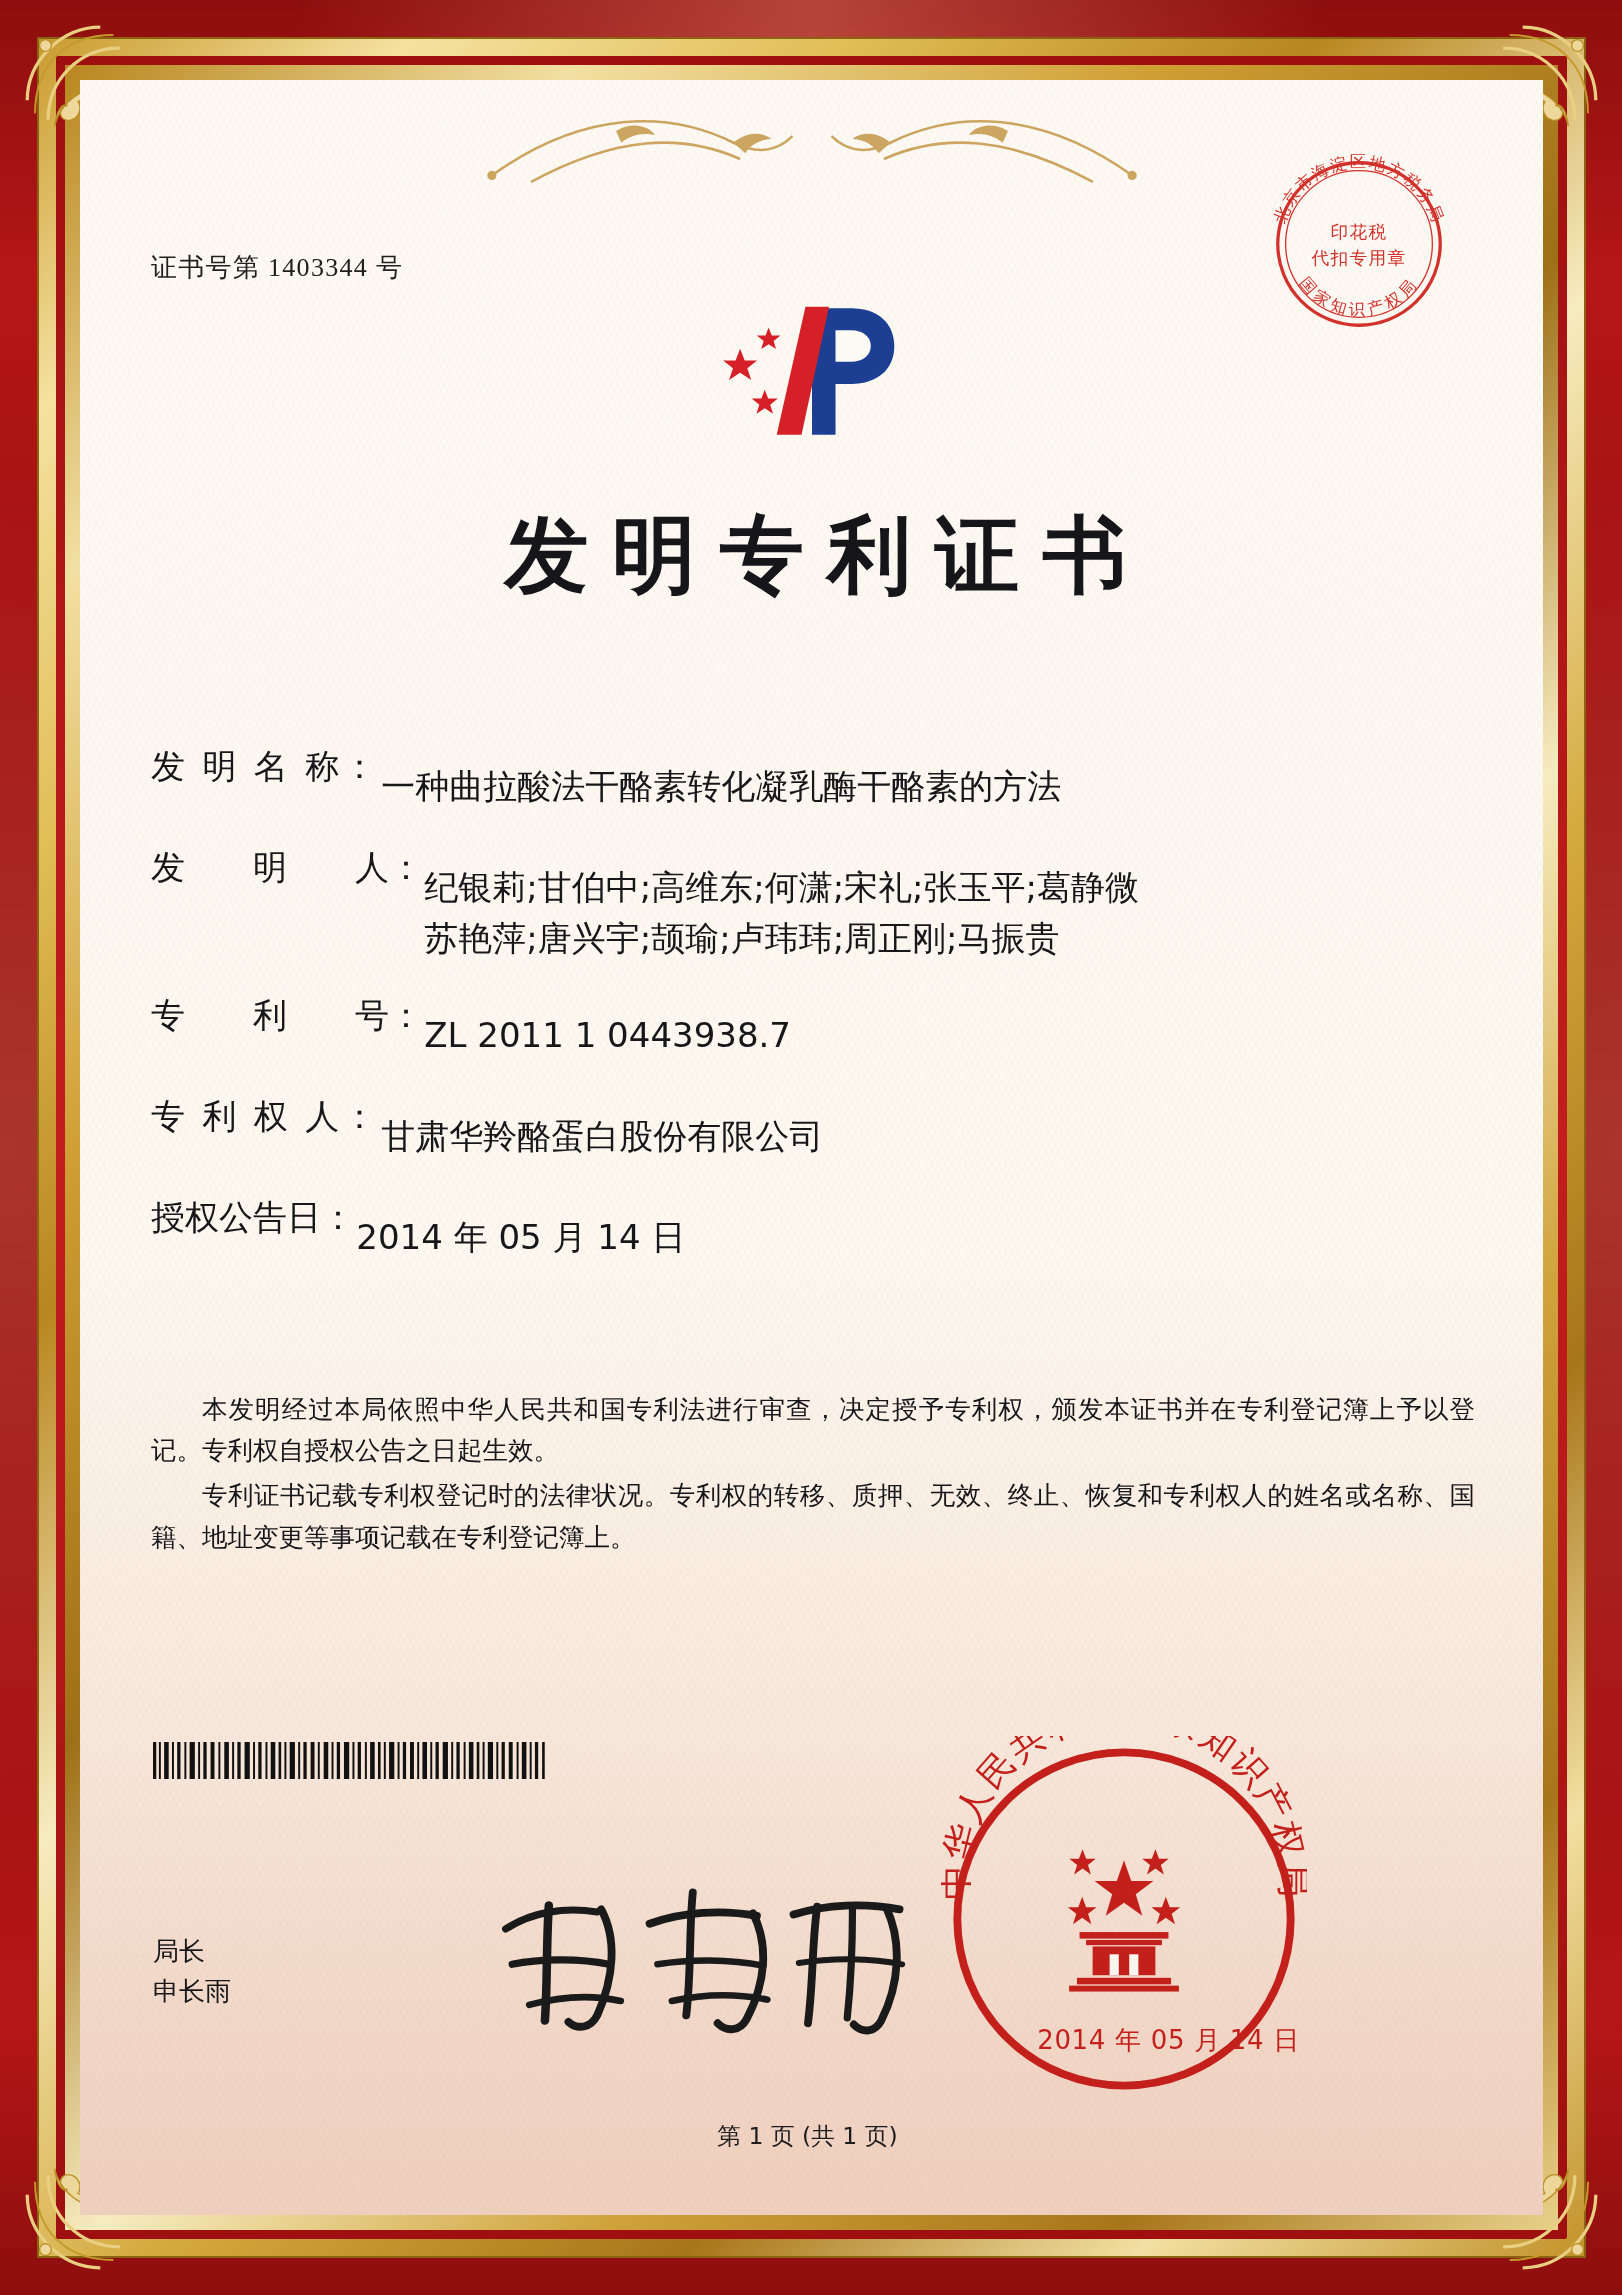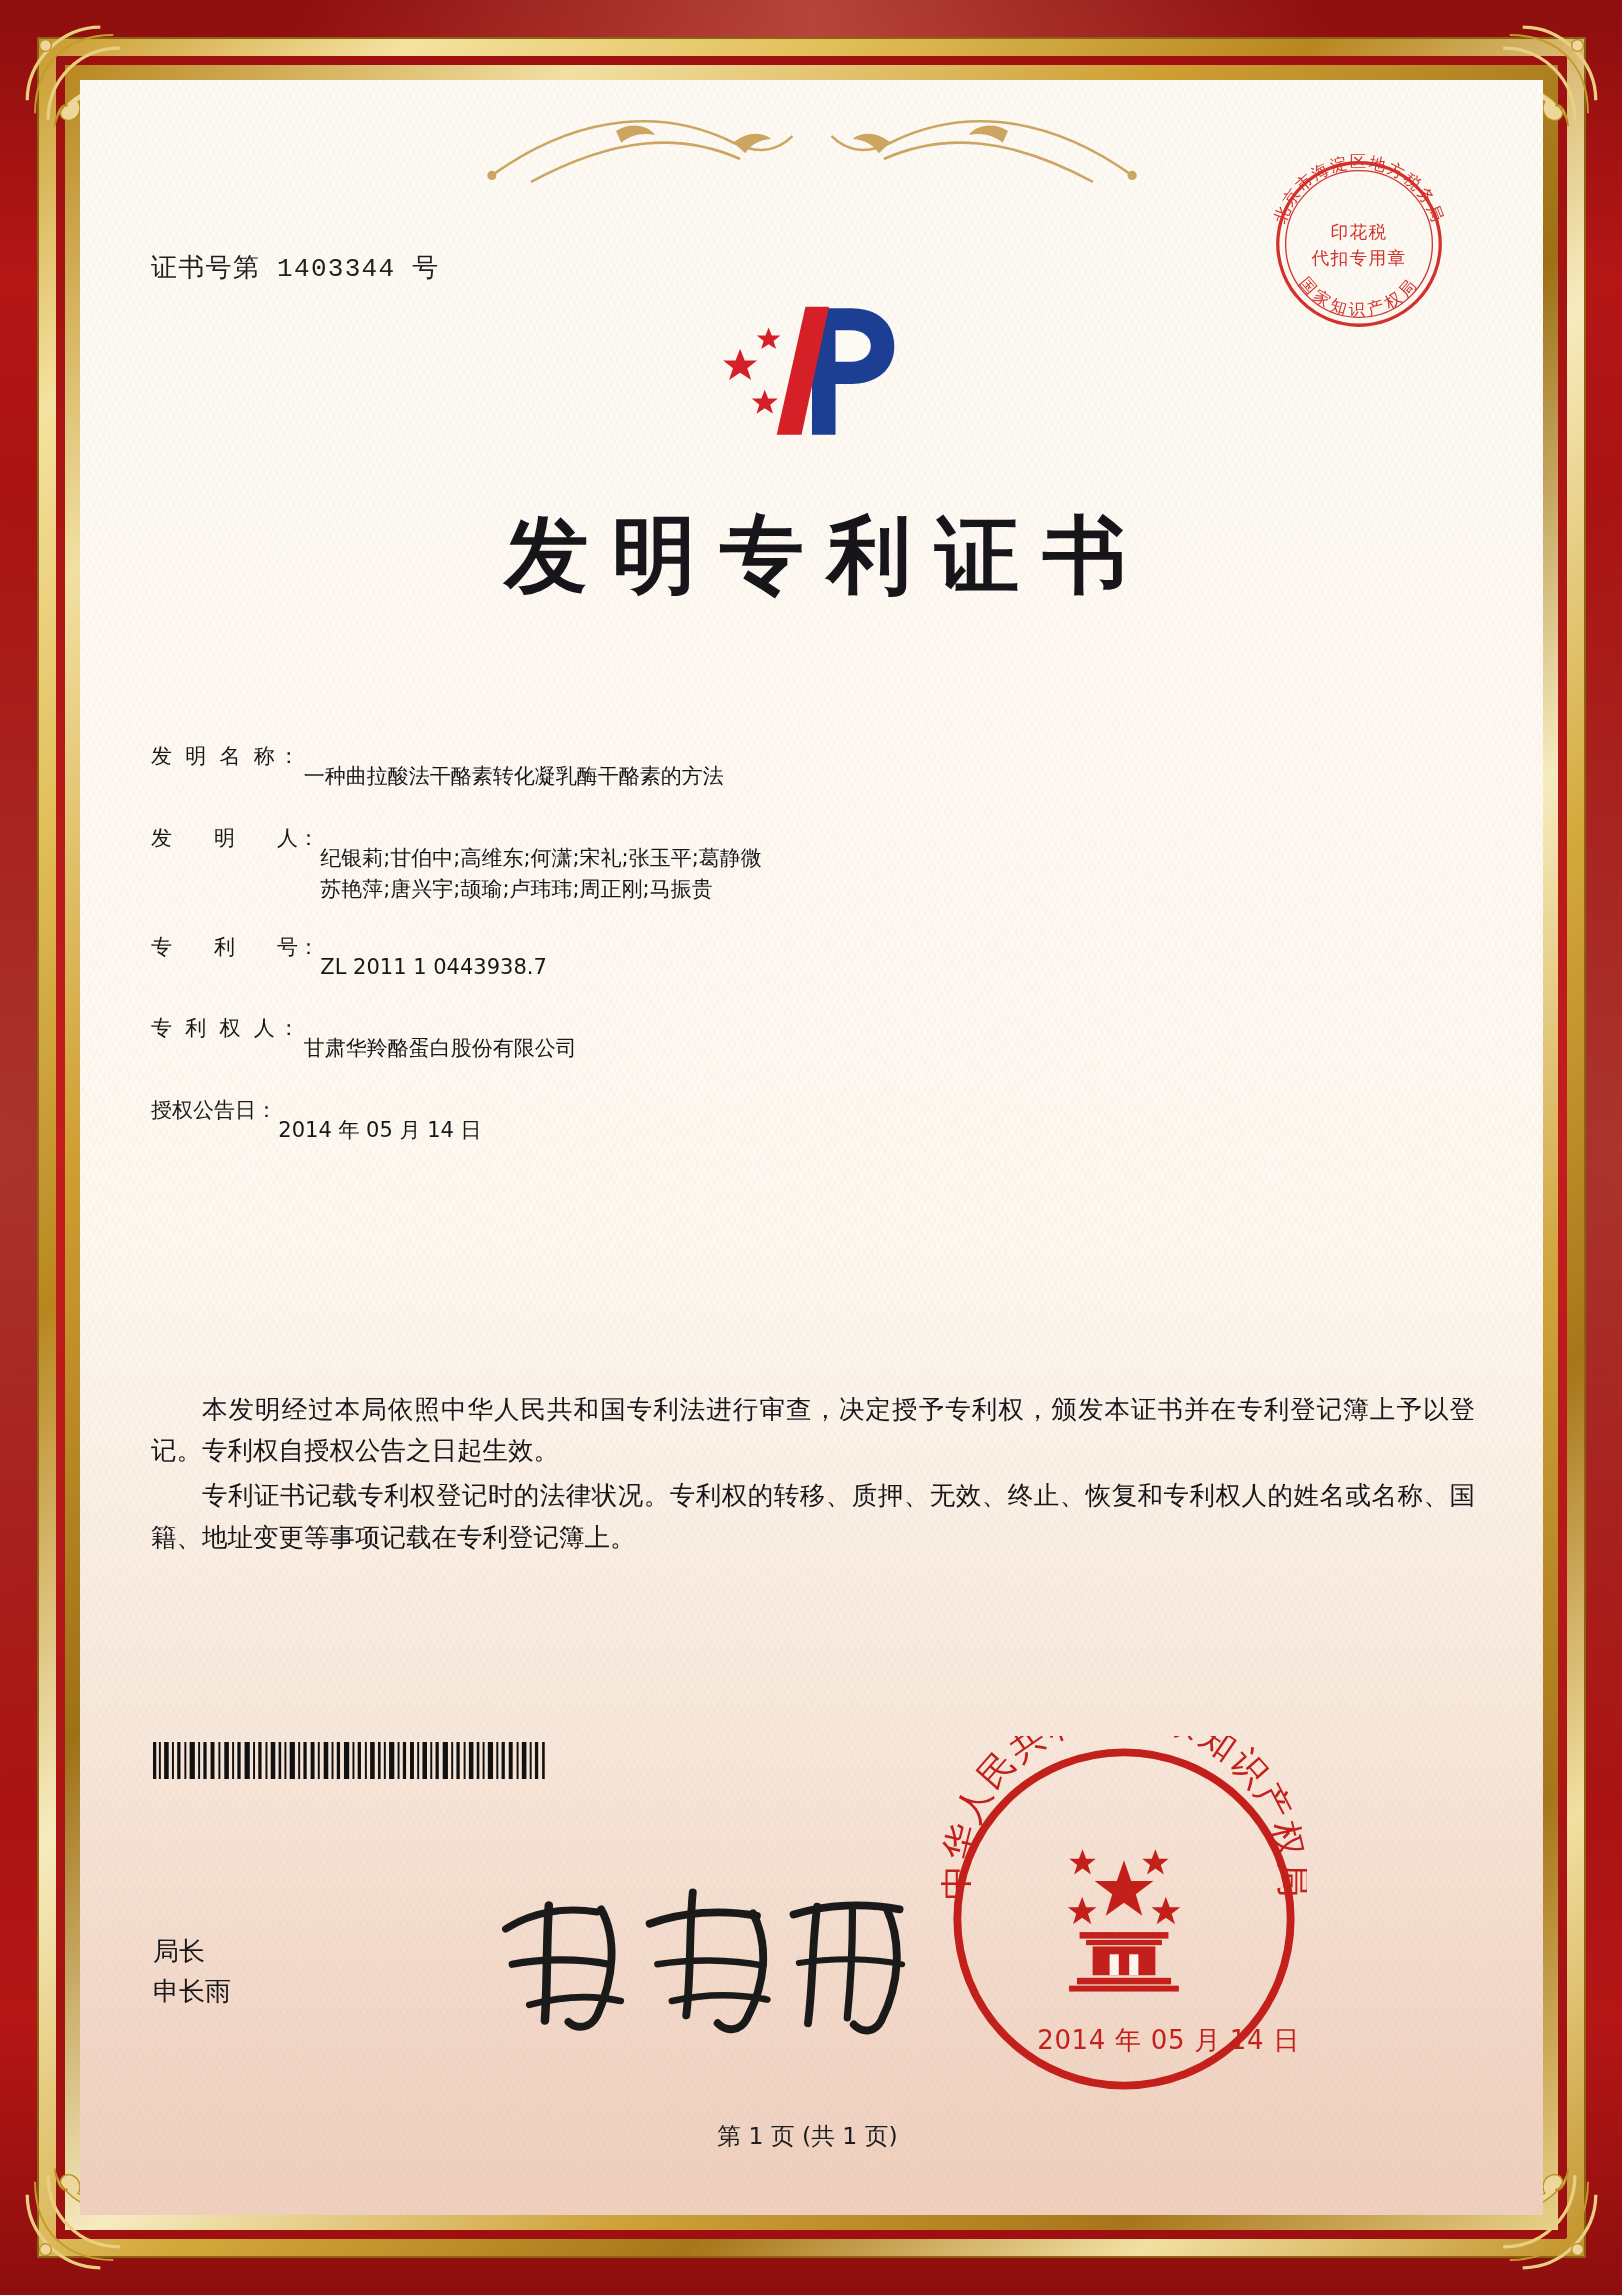--- a/index.html
+++ b/index.html
@@ -118,21 +118,21 @@
     color: #1a1a1a;
   }
 
   .cert-no {
     position: absolute;
     left: 71px;
     top: 170px;
     font-size: 26px;
     letter-spacing: 1.3px;
     color: #20201f;
-    font-family: Liberation Mono, monospace;
+    font-family: Liberation Serif, serif;
   }
 
   .tax-stamp {
     position: absolute;
     right: 89px;
     top: 69px;
     width: 190px;
     height: 190px;
   }
 
@@ -161,21 +161,21 @@
   .fields {
     position: absolute;
     left: 71px;
     right: 71px;
     top: 661px;
   }
   .field-row {
     display: flex;
     align-items: flex-start;
     margin-bottom: 30px;
-    font-size: 21px;
+    font-size: 34px;
     line-height: 1.5;
     color: #17171a;
   }
   .field-label {
     white-space: nowrap;
     flex: 0 0 auto;
   }
   .field-label.spaced3 { letter-spacing: 3.3px; }
   .field-value {
     flex: 1 1 auto;

